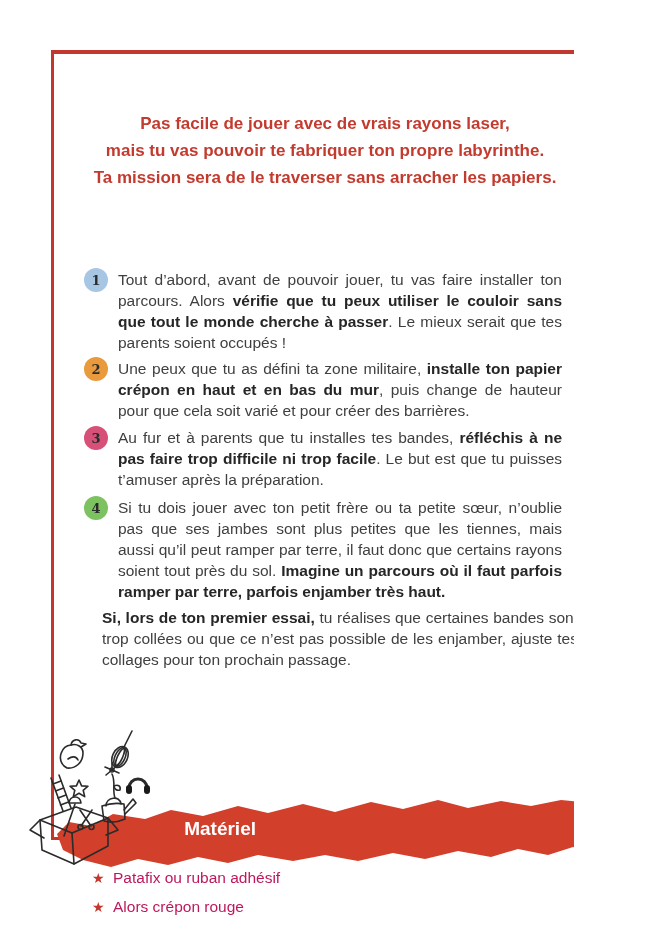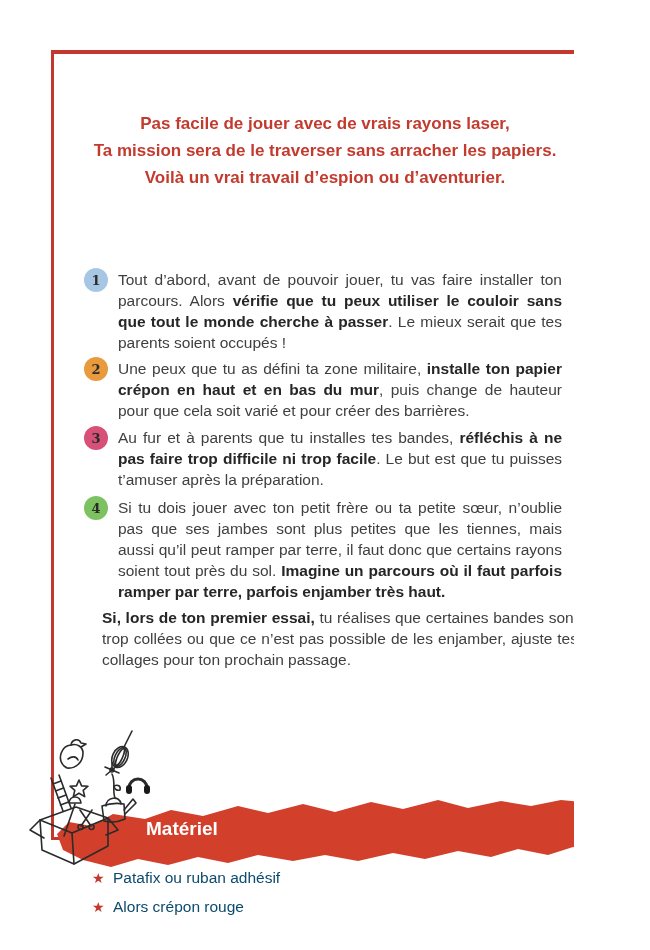--- a/index.html
+++ b/index.html
@@ -29,39 +29,39 @@
   }
   .step-text{flex:1;}
   .step-text .b,.note .b{font-weight:700;color:#262626;}
   .note{position:absolute;left:76px;top:607px;width:476px;z-index:4;margin-left:26px;}
   #doodles{position:absolute;left:28px;top:718px;z-index:3;}
   #doodles path,#doodles line,#doodles polyline,#doodles polygon,#doodles ellipse,#doodles circle{
     fill:none;stroke:#2b2b2b;stroke-width:1.6;stroke-linecap:round;stroke-linejoin:round;
   }
   #banner{position:absolute;left:53px;top:788px;z-index:2;}
   .banner-title{
-    position:absolute;left:146px;top:818px;width:110px;text-align:left;
+    position:absolute;left:146px;top:818px;width:110px;text-align:right;
     color:#ffffff;font-weight:700;font-size:19px;z-index:5;
   }
   .materials{position:absolute;left:92px;top:866px;z-index:4;}
   .mat-row{display:flex;align-items:center;height:23px;margin-bottom:6px;}
   .star{font-size:14px;width:21px;line-height:1;}
-  .mat-label{font-size:15.5px;color:#0c4a6e;}
+  .mat-label{font-size:15.5px;color:#be185d;}
 </style>
 </head>
 <body>
 
 <div id="page">
 
   <div id="frame" style="border-color: rgb(194, 56, 46);"></div>
 
   <div class="intro" style="color: rgb(195, 58, 46);">
     <div>Pas facile de jouer avec de vrais rayons laser,</div>
+    <div>mais tu vas pouvoir te fabriquer ton propre labyrinthe.</div>
     <div>Ta mission sera de le traverser sans arracher les papiers.</div>
-    <div>Voilà un vrai travail d’espion ou d’aventurier.</div>
   </div>
 
   <div class="step" style="top:269px;">
     <div class="badge" style="background-color: rgb(166, 198, 228);">1</div>
     <div class="step-text"><span>Tout d’abord, avant de pouvoir jouer, tu vas faire installer ton parcours. Alors </span><span class="b">vérifie que tu peux utiliser le couloir sans que tout le monde cherche à passer</span><span>. Le mieux serait que tes parents soient occupés !</span></div>
   </div>
 
   <div class="step" style="top:358px;">
     <div class="badge" style="background-color: rgb(232, 154, 60);">2</div>
     <div class="step-text"><span>Une peux que tu as défini ta zone militaire, </span><span class="b">installe ton papier crépon en haut et en bas du mur</span><span>, puis change de hauteur pour que cela soit varié et pour créer des barrières.</span></div>

